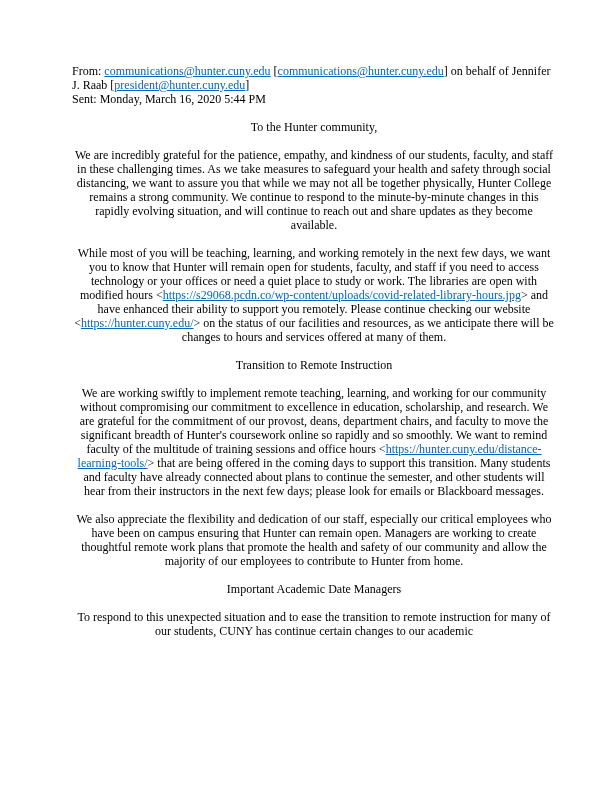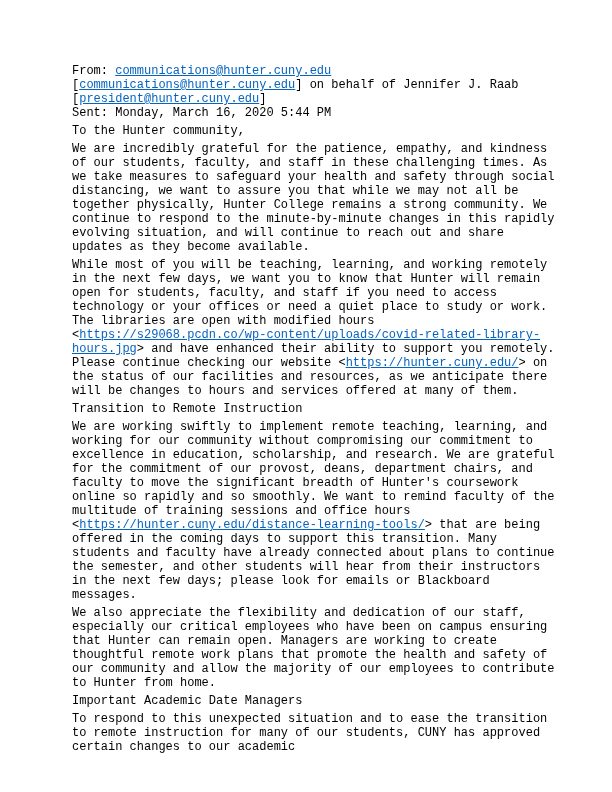--- a/index.html
+++ b/index.html
@@ -6,37 +6,38 @@
     margin: 0;
     padding: 0;
     background: #ffffff;
   }
   .page {
     position: relative;
     width: 612px;
     height: 792px;
     background: #ffffff;
     overflow: hidden;
-    font-family: Liberation Mono, monospace;
+    font-family: Liberation Serif, serif;
   }
   .content {
     position: absolute;
     left: 72px;
     top: 64px;
     width: 484px;
     font-size: 12px;
     line-height: 14px;
     color: #000000;
     overflow-wrap: break-word;
   }
   .content p {
     margin: 0;
   }
   .content p.block {
-    margin-top: 4px;
+    margin-top: 14px;
+    text-align: center;
   }
   .content a {
     color: #0563c1;
     text-decoration: underline;
     cursor: pointer;
   }
 </style>
 </head>
 <body>
 
@@ -44,15 +45,15 @@
   <div class="content">
       <p><span>From: </span><a href="#" style="color: rgb(5, 99, 193);">communications@hunter.cuny.edu</a><span> [</span><a href="#" style="color: rgb(5, 99, 193);">communications@hunter.cuny.edu</a><span>] on behalf of Jennifer J. Raab [</span><a href="#" style="color: rgb(5, 99, 193);">president@hunter.cuny.edu</a><span>]</span></p>
       <p><span>Sent: Monday, March 16, 2020 5:44 PM</span></p>
       <p class="block"><span>To the Hunter community,</span></p>
       <p class="block"><span>We are incredibly grateful for the patience, empathy, and kindness of our students, faculty, and staff in these challenging times. As we take measures to safeguard your health and safety through social distancing, we want to assure you that while we may not all be together physically, Hunter College remains a strong community. We continue to respond to the minute-by-minute changes in this rapidly evolving situation, and will continue to reach out and share updates as they become available.</span></p>
       <p class="block"><span>While most of you will be teaching, learning, and working remotely in the next few days, we want you to know that Hunter will remain open for students, faculty, and staff if you need to access technology or your offices or need a quiet place to study or work. The libraries are open with modified hours &lt;</span><a href="#" style="color: rgb(5, 99, 193);">https://s29068.pcdn.co/wp-content/uploads/covid-related-library-hours.jpg</a><span>&gt; and have enhanced their ability to support you remotely. Please continue checking our website &lt;</span><a href="#" style="color: rgb(5, 99, 193);">https://hunter.cuny.edu/</a><span>&gt; on the status of our facilities and resources, as we anticipate there will be changes to hours and services offered at many of them.</span></p>
       <p class="block"><span>Transition to Remote Instruction</span></p>
       <p class="block"><span>We are working swiftly to implement remote teaching, learning, and working for our community without compromising our commitment to excellence in education, scholarship, and research. We are grateful for the commitment of our provost, deans, department chairs, and faculty to move the significant breadth of Hunter's coursework online so rapidly and so smoothly. We want to remind faculty of the multitude of training sessions and office hours &lt;</span><a href="#" style="color: rgb(5, 99, 193);">https://hunter.cuny.edu/distance-learning-tools/</a><span>&gt; that are being offered in the coming days to support this transition. Many students and faculty have already connected about plans to continue the semester, and other students will hear from their instructors in the next few days; please look for emails or Blackboard messages.</span></p>
       <p class="block"><span>We also appreciate the flexibility and dedication of our staff, especially our critical employees who have been on campus ensuring that Hunter can remain open. Managers are working to create thoughtful remote work plans that promote the health and safety of our community and allow the majority of our employees to contribute to Hunter from home.</span></p>
       <p class="block"><span>Important Academic Date Managers</span></p>
-      <p class="block"><span>To respond to this unexpected situation and to ease the transition to remote instruction for many of our students, CUNY has approved certain changes to our academic</span></p>
+      <p class="block"><span>To respond to this unexpected situation and to ease the transition to remote instruction for many of our students, CUNY has continue certain changes to our academic</span></p>
     </div>
 </div>
 
 </body></html>

